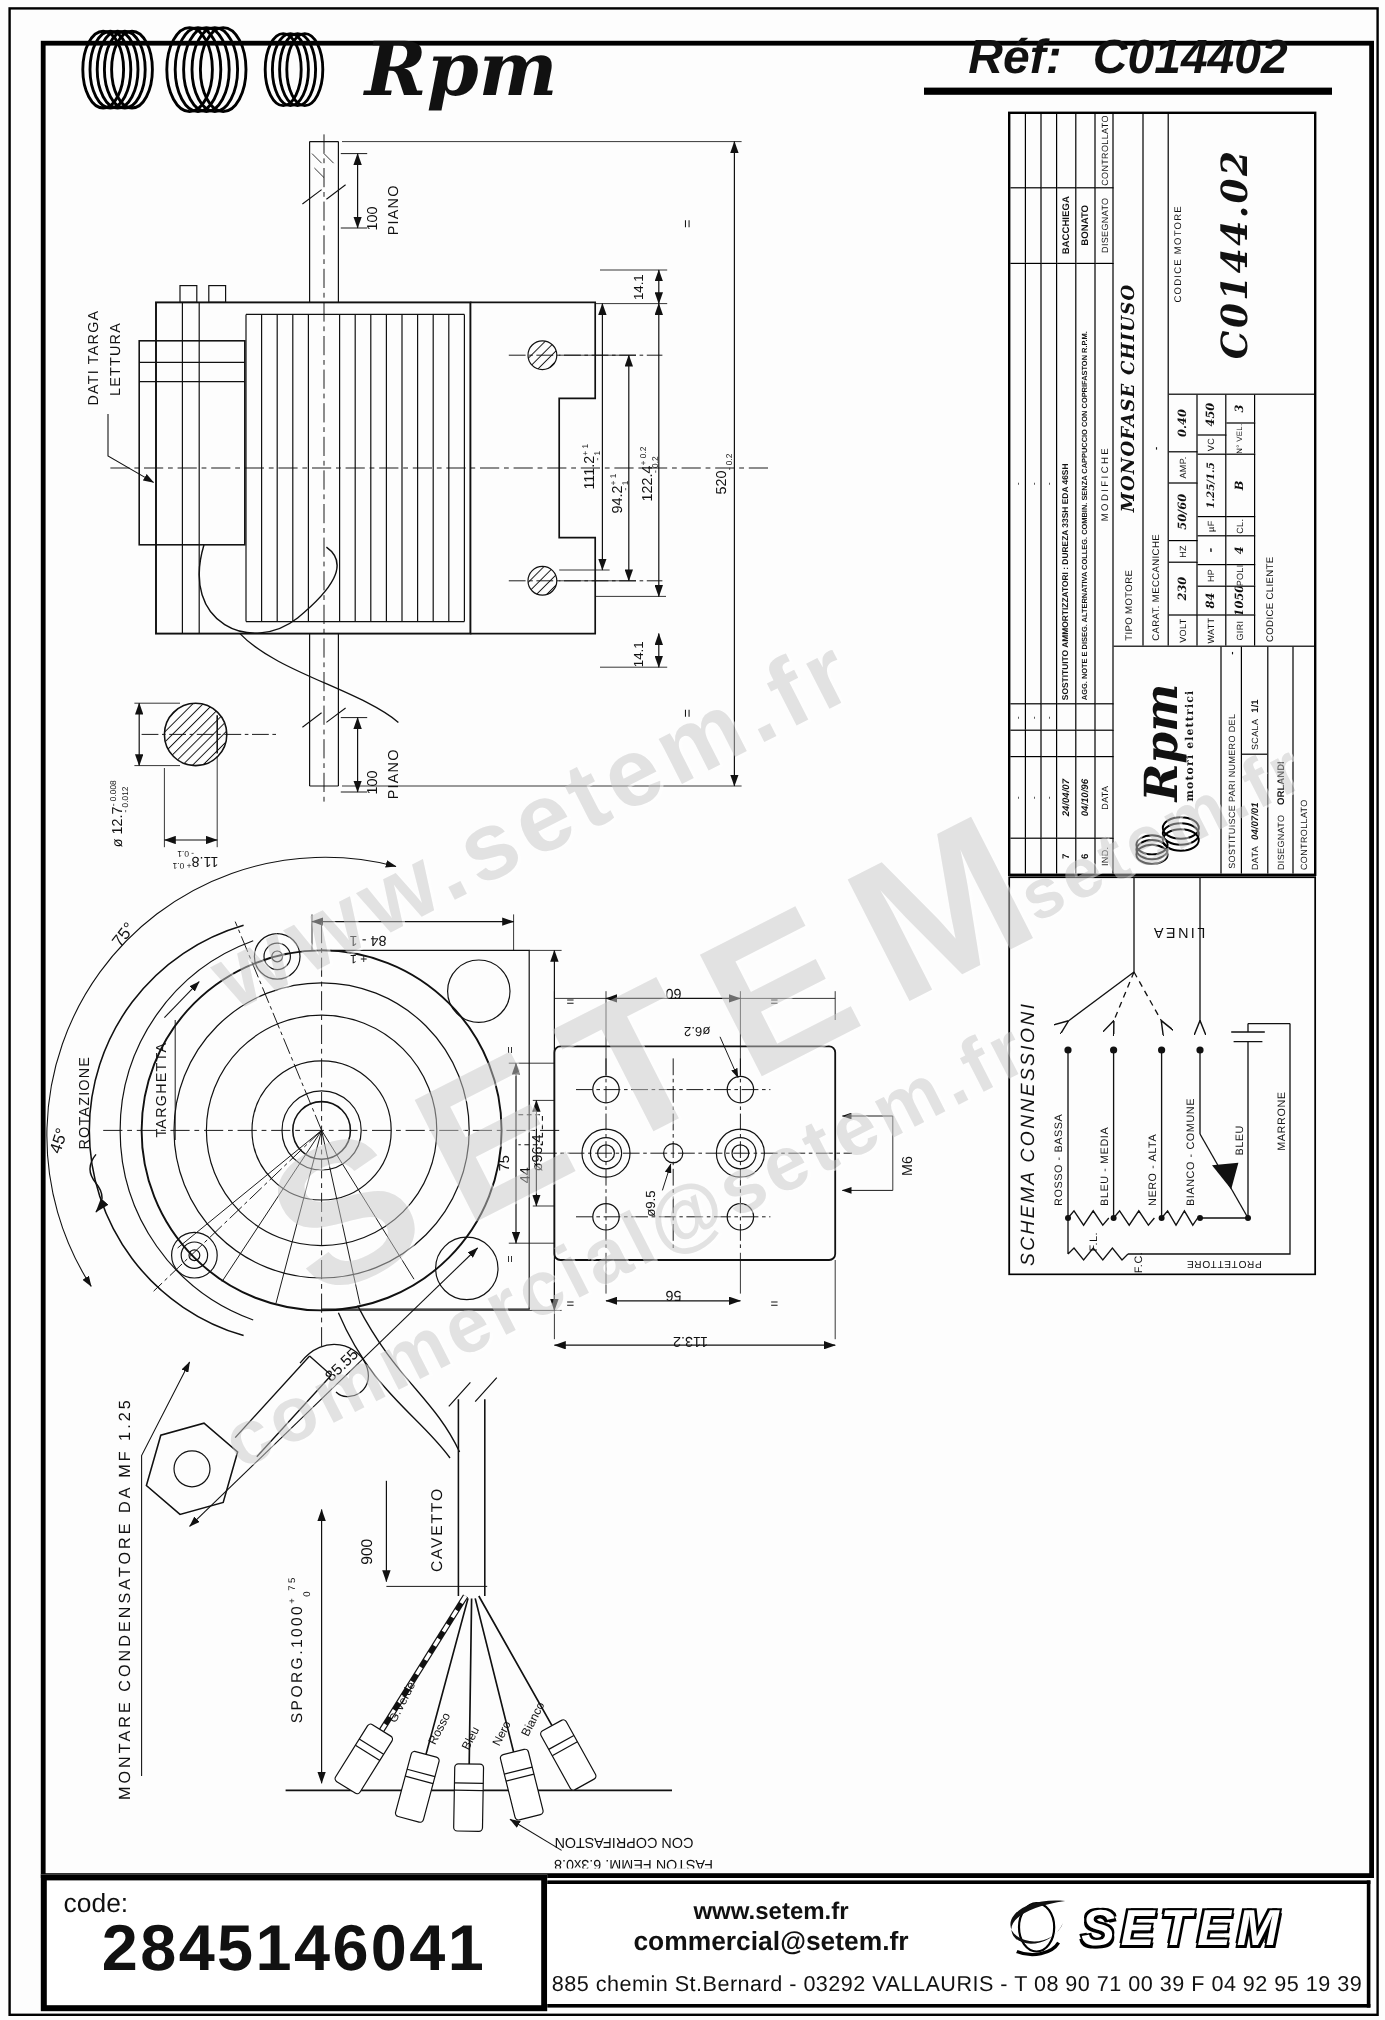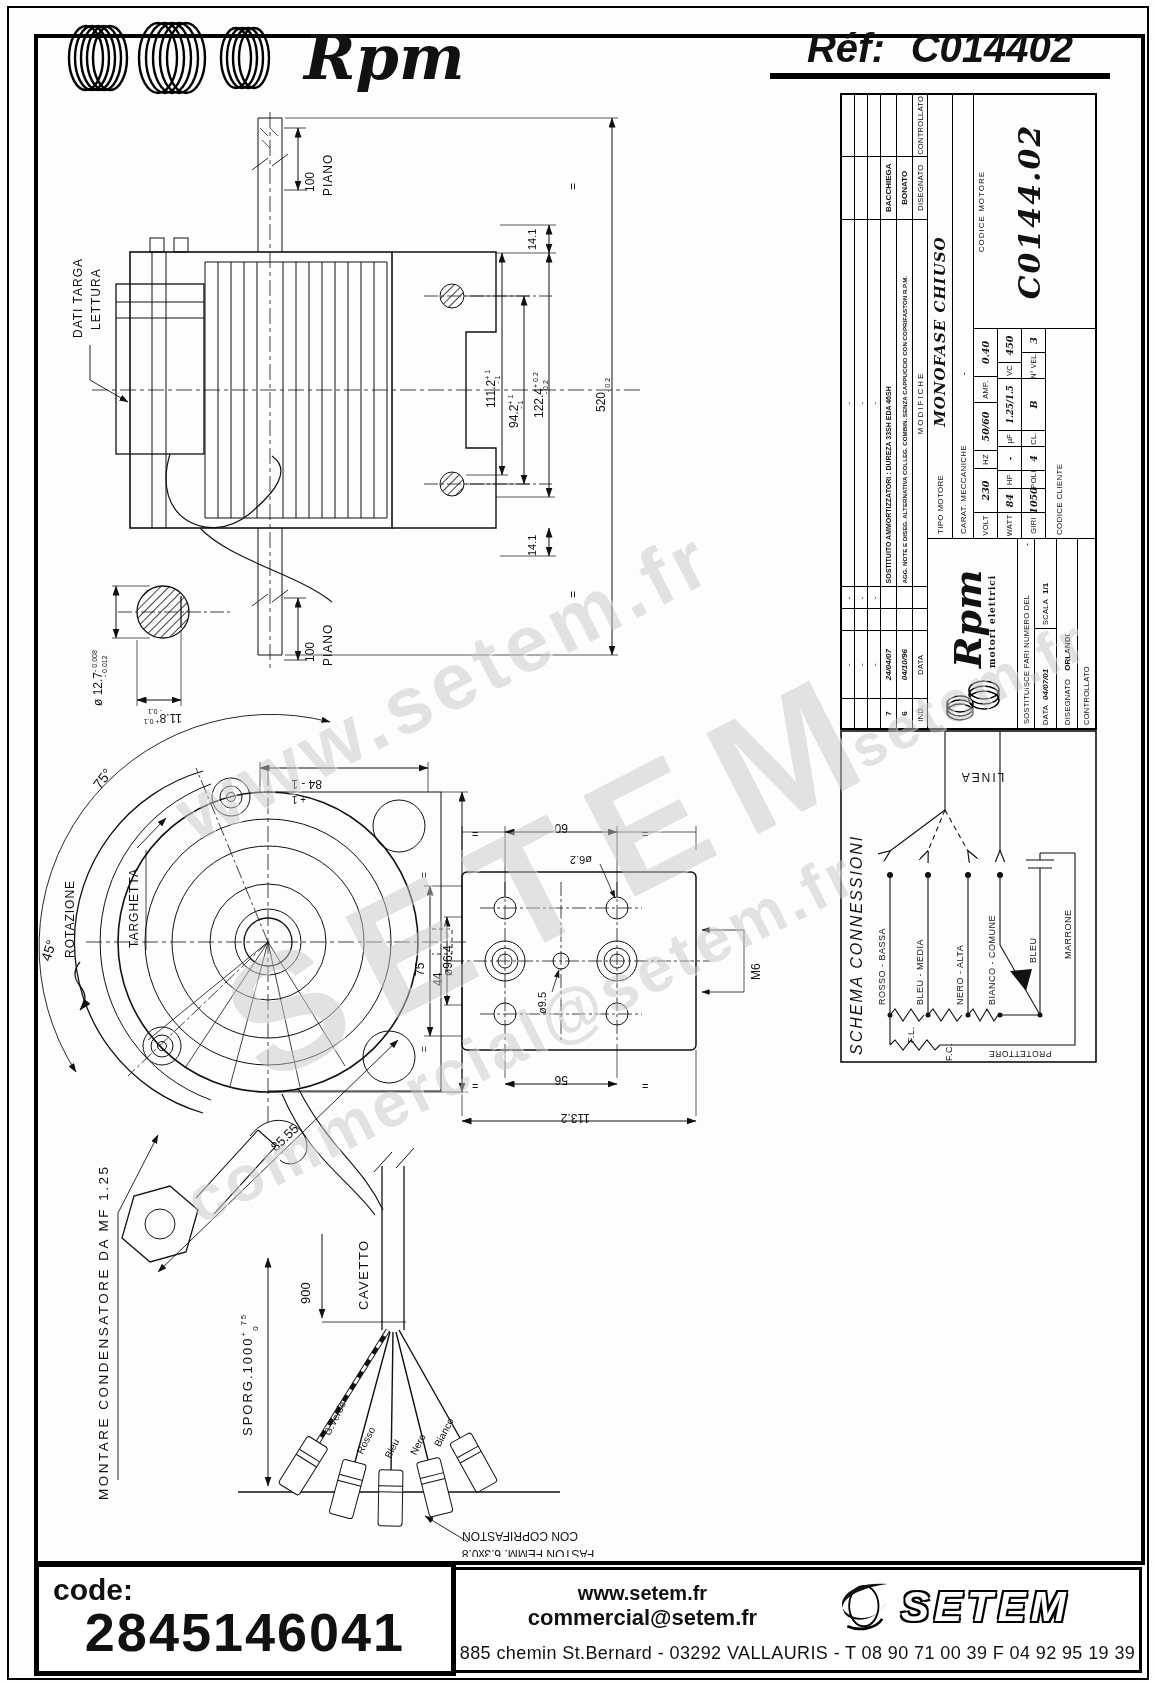--- a/index.html
+++ b/index.html
@@ -30,21 +30,21 @@
   .desc{font-size:7px;justify-content:flex-start;padding-left:3px;}
   .noborder-r{border-right:none;}
   .tb-logo-rpm{font-family:"DejaVu Serif",serif;font-style:italic;font-weight:bold;font-size:38px;line-height:38px;}
   .tb-logo-sub{font-family:"DejaVu Serif",serif;font-weight:bold;font-size:9px;letter-spacing:1px;}
   .codice-val{font-family:"DejaVu Serif",serif;font-style:italic;font-weight:bold;font-size:30px;letter-spacing:2px;}
   
   .wm{pointer-events:none;color:#c8c8c8;opacity:.5;font-weight:bold;
       text-shadow:2px 2px 0 #ffffff;transform:rotate(-27deg);white-space:nowrap;z-index:50;}
   
   .fcode{left:34px;top:1562px;width:422px;height:114px;border:5px solid #000;box-sizing:border-box;background:#fff;}
-  .fcode .codelab{font-size:30px;font-weight:bold;margin:6px 0 0 14px;}
+  .fcode .codelab{font-size:22px;font-weight:normal;margin:6px 0 0 14px;}
   .fcode .codeval{font-size:54px;font-weight:bold;text-align:center;letter-spacing:2px;margin-top:-6px;}
   .fcontact{left:456px;top:1567px;width:686px;height:106px;border:3px solid #000;border-left:none;
             box-sizing:border-box;display:flex;flex-direction:column;background:#fff;}
   .fctop{flex:1;display:flex;align-items:center;}
   .fcweb{flex:1.15;text-align:center;font-weight:bold;}
   .fcweb .l1{font-size:20px;} .fcweb .l2{font-size:22px;}
   .fclogo{width:310px;display:flex;align-items:center;gap:6px;}
   .setem-text{font-style:italic;font-weight:900;font-size:42px;letter-spacing:5px;color:#fff;
       text-shadow:-2px -2px 0 #000,2px -2px 0 #000,-2px 2px 0 #000,2px 2px 0 #000;}
   .fcaddr{font-size:18px;text-align:center;padding-bottom:6px;letter-spacing:.4px;}

